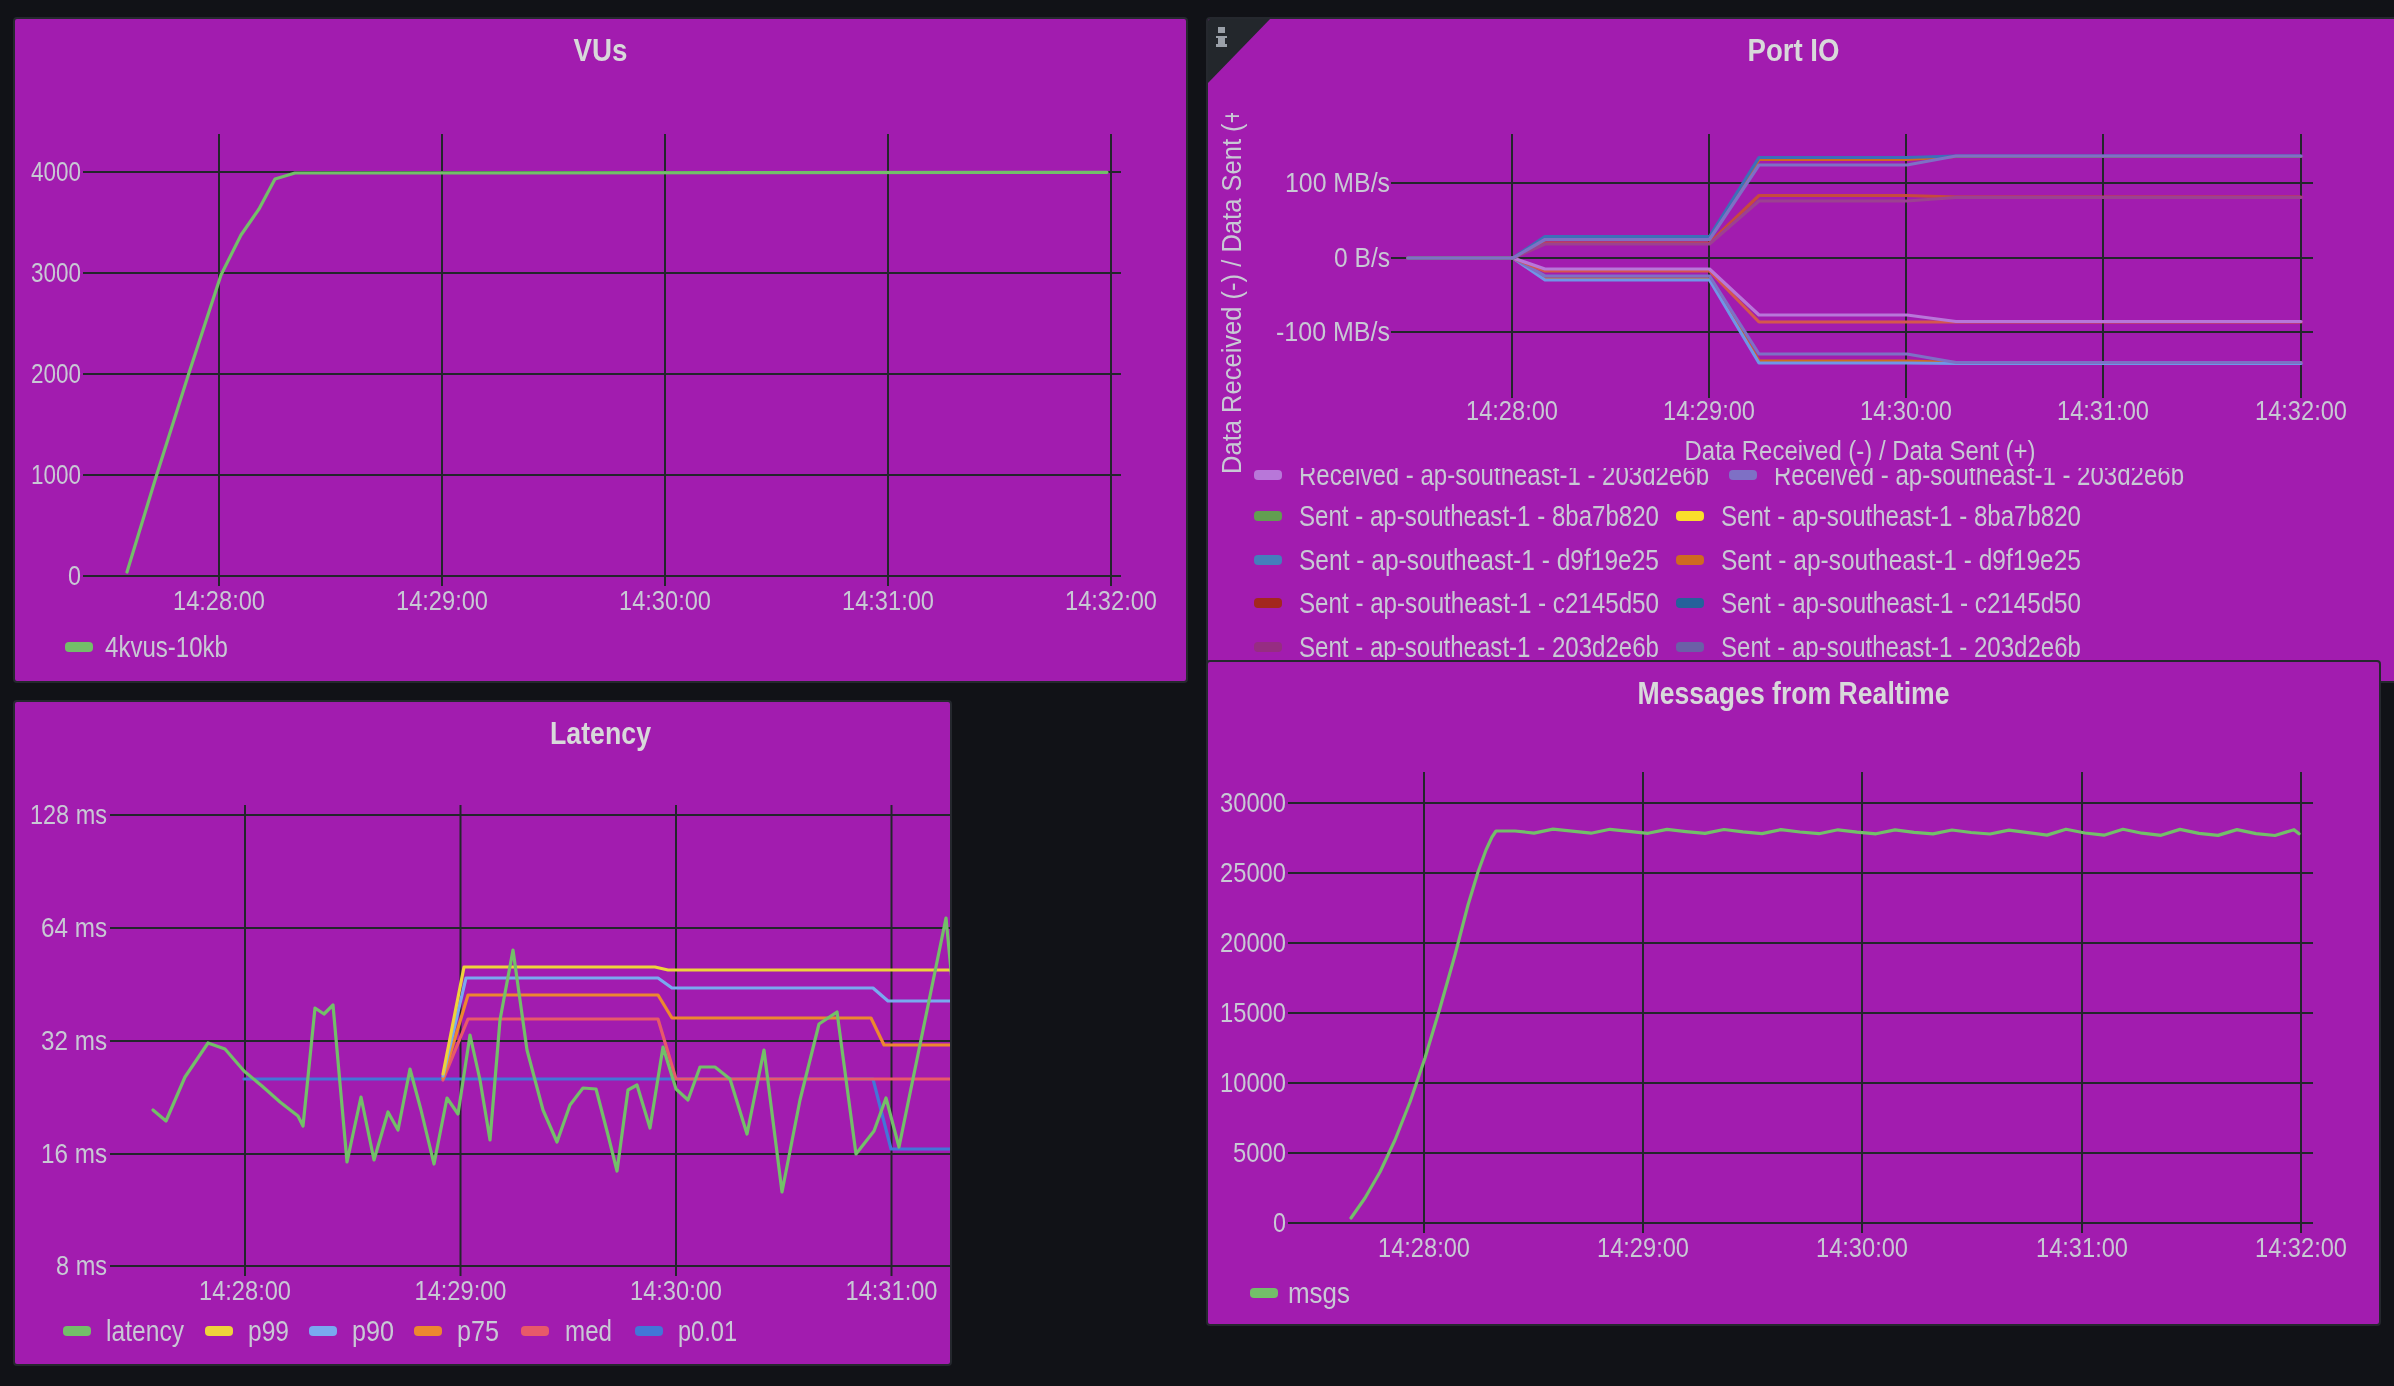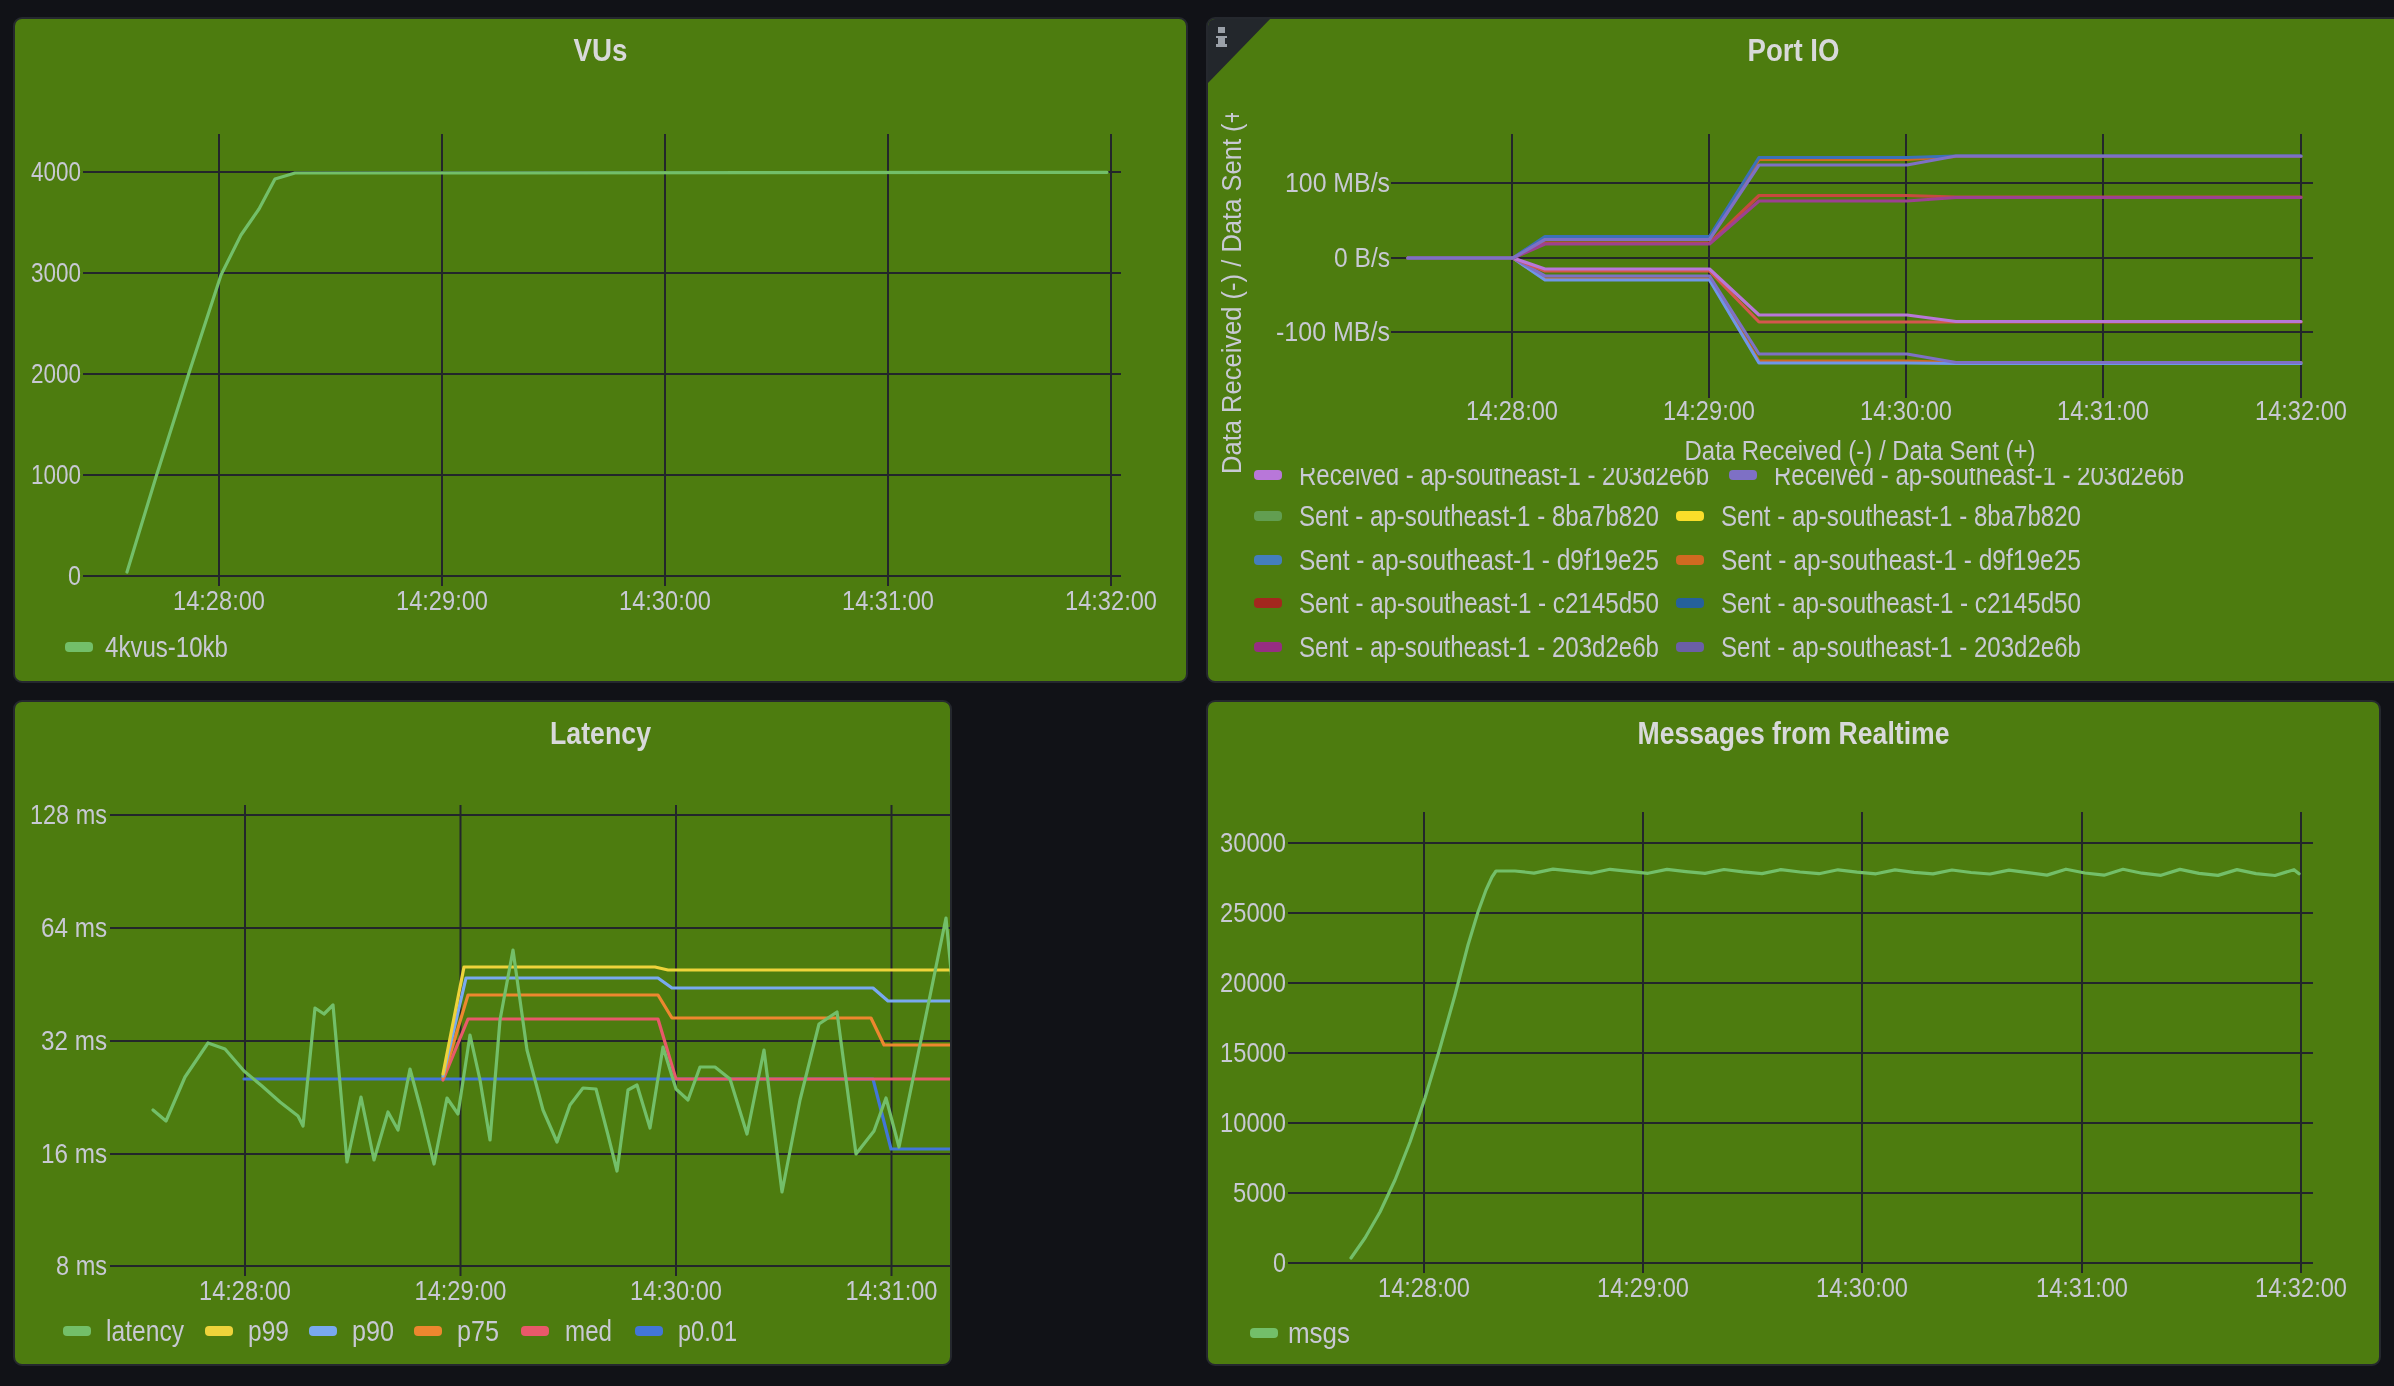--- a/index.html
+++ b/index.html
@@ -1,19 +1,19 @@
 <!DOCTYPE html>
 <html><head><meta charset="utf-8"><title>Dashboard</title>
 <style>
 * { margin:0; padding:0; box-sizing:border-box; }
 html,body { background:#111217; width:2394px; height:1386px; overflow:hidden;
   font-family:'Liberation Sans',sans-serif; }
 #root { position:relative; width:2394px; height:1386px; background:#111217; }
-.panel { position:absolute; background:#4d7c0f; border:2px solid #25282e;
-  border-radius:9px; overflow:hidden; }
+.panel { position:absolute; background:#a21caf; border:2px solid #25282e;
+  border-radius:4px; overflow:hidden; }
 .panel svg { position:absolute; left:-2px; top:-2px; }
 </style></head>
 <body>
 <div id="root">
 <div class="panel" style="left:13px;top:17px;width:1175px;height:666px;">
 <svg width="1175" height="666" viewBox="0 0 1175 666" font-family="'Liberation Sans',sans-serif">
 
 <text x="587.5" y="44" text-anchor="middle" font-size="32" fill="#d8d9da" font-weight="bold" textLength="54" lengthAdjust="spacingAndGlyphs">VUs</text>
 <line x1="80" y1="155" x2="1108" y2="155" stroke="#23262b" stroke-width="2"></line>
         <line x1="70" y1="155" x2="80" y2="155" stroke="#23262b" stroke-width="2"></line>
@@ -177,21 +177,21 @@
         <rect x="296" y="626.0" width="28" height="10" rx="4" fill="#79a9f0"></rect>
         <text x="339" y="641" text-anchor="start" font-size="30" fill="#c8c9d4" font-weight="normal" textLength="42" lengthAdjust="spacingAndGlyphs">p90</text>
         <rect x="401" y="626.0" width="28" height="10" rx="4" fill="#ed872f"></rect>
         <text x="444" y="641" text-anchor="start" font-size="30" fill="#c8c9d4" font-weight="normal" textLength="42" lengthAdjust="spacingAndGlyphs">p75</text>
         <rect x="508" y="626.0" width="28" height="10" rx="4" fill="#e8596a"></rect>
         <text x="552" y="641" text-anchor="start" font-size="30" fill="#c8c9d4" font-weight="normal" textLength="47" lengthAdjust="spacingAndGlyphs">med</text>
         <rect x="622" y="626.0" width="28" height="10" rx="4" fill="#4276d8"></rect>
         <text x="665" y="641" text-anchor="start" font-size="30" fill="#c8c9d4" font-weight="normal" textLength="59" lengthAdjust="spacingAndGlyphs">p0.01</text>
 </svg>
     </div>
-<div class="panel" style="left:1206px;top:700px;width:1175px;height:666px;">
+<div class="panel" style="left:1206px;top:660px;width:1175px;height:666px;">
 <svg width="1175" height="666" viewBox="0 0 1175 666" font-family="'Liberation Sans',sans-serif">
 
 <text x="587.5" y="44" text-anchor="middle" font-size="32" fill="#d8d9da" font-weight="bold" textLength="312" lengthAdjust="spacingAndGlyphs">Messages from Realtime</text>
 <line x1="92" y1="143" x2="1107" y2="143" stroke="#23262b" stroke-width="2"></line>
         <line x1="82" y1="143" x2="92" y2="143" stroke="#23262b" stroke-width="2"></line>
         <text x="80" y="152" text-anchor="end" font-size="27" fill="#c8c9d4" font-weight="normal" textLength="66" lengthAdjust="spacingAndGlyphs">30000</text>
         <line x1="92" y1="213" x2="1107" y2="213" stroke="#23262b" stroke-width="2"></line>
         <line x1="82" y1="213" x2="92" y2="213" stroke="#23262b" stroke-width="2"></line>
         <text x="80" y="222" text-anchor="end" font-size="27" fill="#c8c9d4" font-weight="normal" textLength="66" lengthAdjust="spacingAndGlyphs">25000</text>
         <line x1="92" y1="283" x2="1107" y2="283" stroke="#23262b" stroke-width="2"></line>

